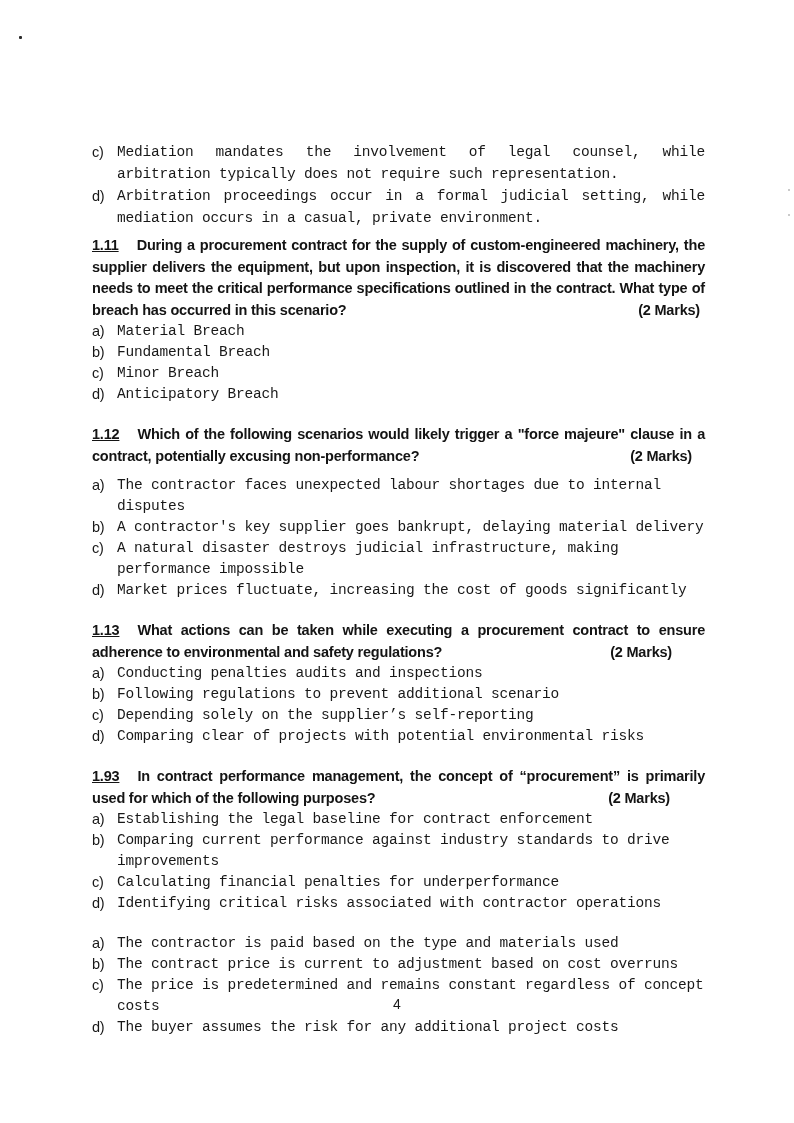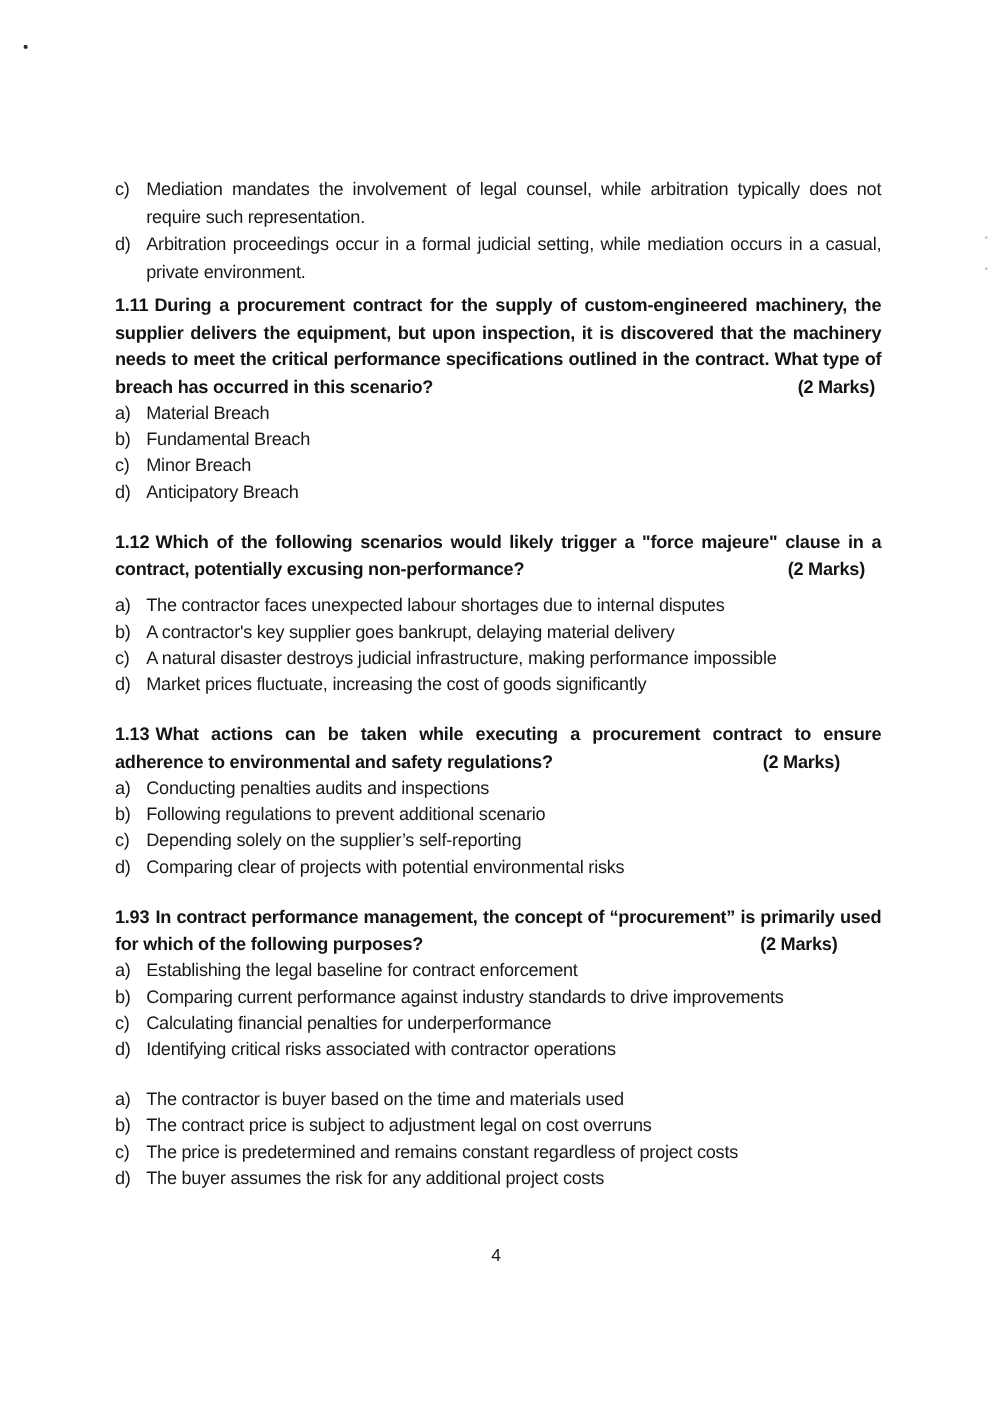--- a/index.html
+++ b/index.html
@@ -30,35 +30,35 @@
     font-size: 14.5px;
     letter-spacing: -0.2px;
     line-height: 21px;
     color: #181818;
   }
   .intro-opts .opt { line-height: 22px; }
   .letter {
     flex: none;
     width: 25px;
   }
-  .otext { flex: 1; }
+  .otext { flex: 1; font-family: Liberation Mono, monospace; }
   .intro-opts .otext { text-align: justify; }
   
   .qblock { margin-top: 19px; }
   .qblock.first { margin-top: 6px; }
   .qpara {
     position: relative;
     font-weight: 700;
     font-size: 14.5px;
     letter-spacing: -0.2px;
     line-height: 21.5px;
     text-align: justify;
     color: #141414;
   }
-  .qnum { margin-right: 5px; }
+  .qnum { margin-right: 18px; text-decoration: underline; }
   .marks {
     position: absolute;
     bottom: 0;
     font-weight: 700;
     white-space: nowrap;
   }
   .m-q1 { right: 5px; }
   .m-q2 { right: 13px; }
   .m-q3 { right: 33px; }
   .m-q4 { right: 35px; }
@@ -205,29 +205,29 @@
           <span class="letter">d)</span>
           <span class="otext">Identifying critical risks associated with contractor operations</span>
         </div>
       </div>
     </div>
 
     <div class="qblock">
       <div class="opts">
         <div class="opt">
           <span class="letter">a)</span>
-          <span class="otext">The contractor is buyer based on the time and materials used</span>
-        </div>
-        <div class="opt">
-          <span class="letter">b)</span>
-          <span class="otext">The contract price is subject to adjustment legal on cost overruns</span>
-        </div>
-        <div class="opt">
-          <span class="letter">c)</span>
-          <span class="otext">The price is predetermined and remains constant regardless of project costs</span>
+          <span class="otext">The contractor is paid based on the type and materials used</span>
+        </div>
+        <div class="opt">
+          <span class="letter">b)</span>
+          <span class="otext">The contract price is current to adjustment based on cost overruns</span>
+        </div>
+        <div class="opt">
+          <span class="letter">c)</span>
+          <span class="otext">The price is predetermined and remains constant regardless of concept costs</span>
         </div>
         <div class="opt">
           <span class="letter">d)</span>
           <span class="otext">The buyer assumes the risk for any additional project costs</span>
         </div>
       </div>
     </div>
 
   </div>
 

